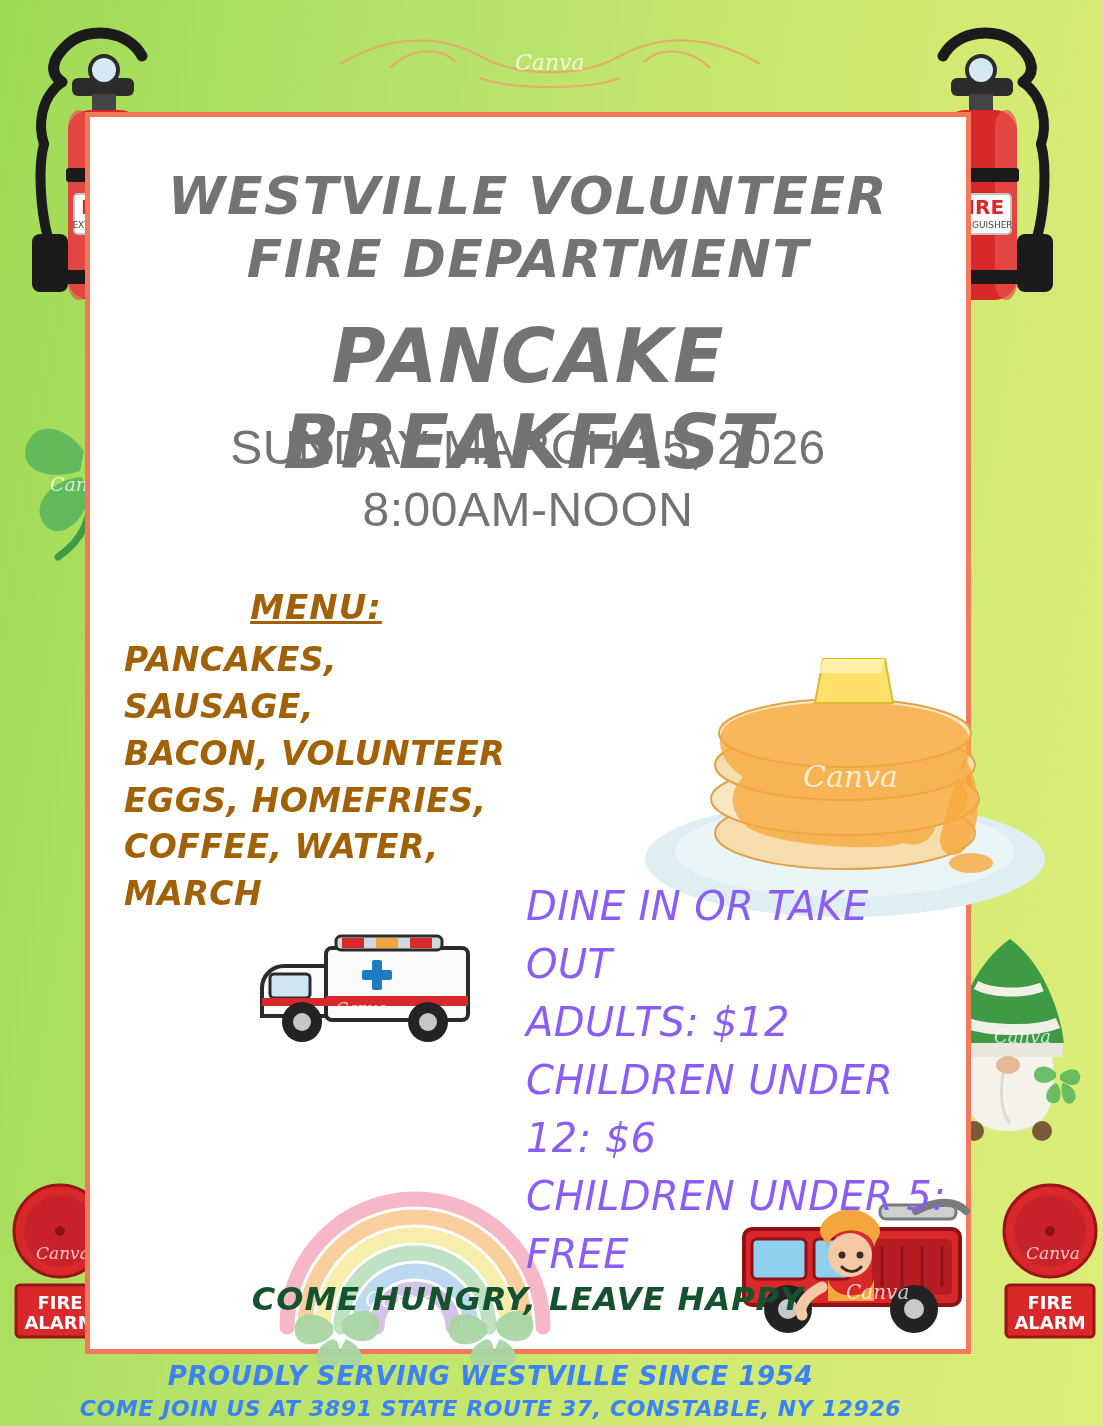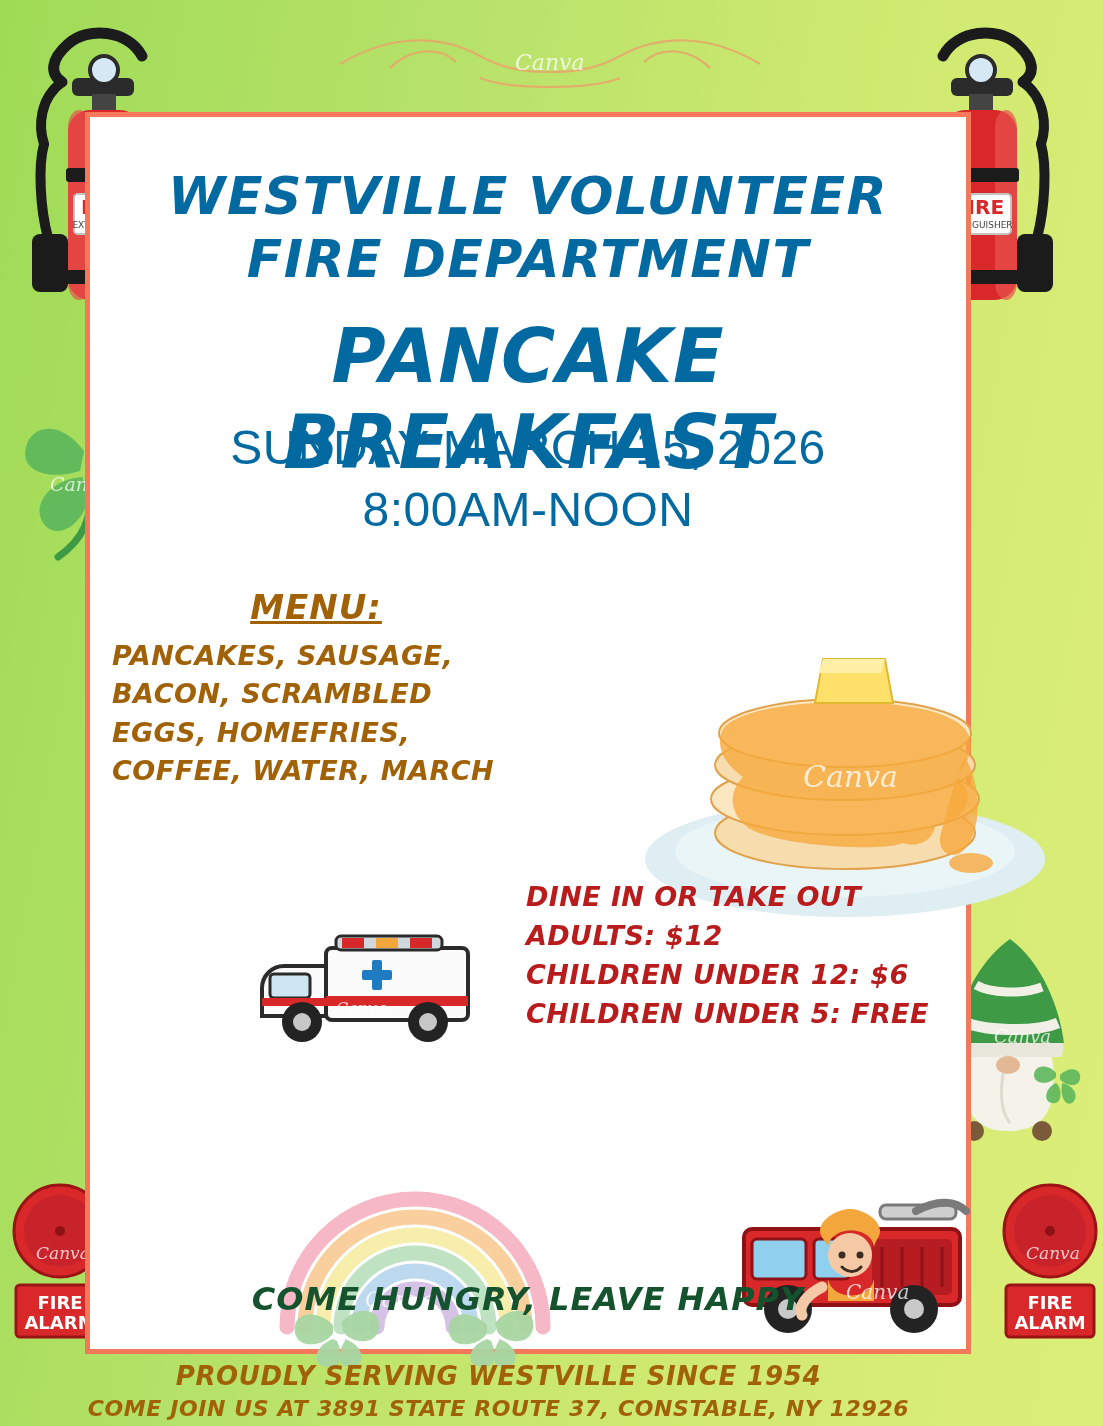--- a/index.html
+++ b/index.html
@@ -26,21 +26,21 @@
     border: 5px solid #f4795a;
     box-sizing: border-box;
   }
 
   
   .headline {
     position: absolute;
     left: 0;
     right: 0;
     text-align: center;
-    color: #0369a1;
+    color: #737373;
   }
   .h-line1 {
     top: 48px;
     font-size: 52px;
     font-weight: bold;
     font-style: italic;
     letter-spacing: 1.5px;
     line-height: 1.22;
     font-family: "DejaVu Sans", sans-serif;
   }
@@ -72,37 +72,38 @@
     font-weight: bold;
   }
   .menu-title {
     text-align: center;
     font-size: 34px;
     text-decoration: underline;
     margin-bottom: 10px;
     letter-spacing: 1px;
   }
   .menu-lines {
-    font-size: 27px;
+    font-size: 33px;
     line-height: 1.42;
     letter-spacing: 0.5px;
     padding-left: 6px;
+    margin-left: 12px;
   }
 
   
   .price-block {
     position: absolute;
     left: 436px;
     top: 760px;
     width: 430px;
-    color: #b91c1c;
-    font-family: "DejaVu Sans", sans-serif;
-    font-style: italic;
-    font-weight: bold;
-    font-size: 27px;
+    color: #8b5cf6;
+    font-family: "DejaVu Sans", sans-serif;
+    font-style: italic;
+    font-weight: normal;
+    font-size: 40px;
     line-height: 1.45;
     letter-spacing: 0.4px;
   }
 
   .tagline {
     position: absolute;
     left: 0;
     right: 0;
     top: 1163px;
     text-align: center;
@@ -110,24 +111,24 @@
     font-family: "DejaVu Sans", sans-serif;
     font-style: italic;
     font-weight: bold;
     font-size: 32px;
     letter-spacing: 1px;
   }
 
   
   .footer1, .footer2 {
     position: absolute;
-    left: 8px;
+    left: 0;
     width: 981px;
     text-align: center;
-    color: #a16207;
+    color: #3b82f6;
     font-family: "DejaVu Sans", sans-serif;
     font-style: italic;
     font-weight: bold;
     letter-spacing: 0.6px;
   }
   .footer1 { top: 1361px; font-size: 26px; }
   .footer2 { top: 1396px; font-size: 22px; }
 
   
   .art { position: absolute; }
@@ -352,21 +353,21 @@
   <div class="headline h-line2">PANCAKE BREAKFAST</div>
   <div class="headline h-date">
     <div>SUNDAY MARCH 15, 2026</div>
     <div>8:00AM-NOON</div>
   </div>
 
   <div class="menu-block">
     <div class="menu-title">MENU:</div>
     <div class="menu-lines">
       <div>PANCAKES, SAUSAGE,</div>
-      <div>BACON, SCRAMBLED</div>
+      <div>BACON, VOLUNTEER</div>
       <div>EGGS, HOMEFRIES,</div>
       <div>COFFEE, WATER, MARCH</div>
     </div>
   </div>
 
   <div class="price-block">
     <div>DINE IN OR TAKE OUT</div>
     <div>ADULTS: $12</div>
     <div>CHILDREN UNDER 12: $6</div>
     <div>CHILDREN UNDER 5: FREE</div>

